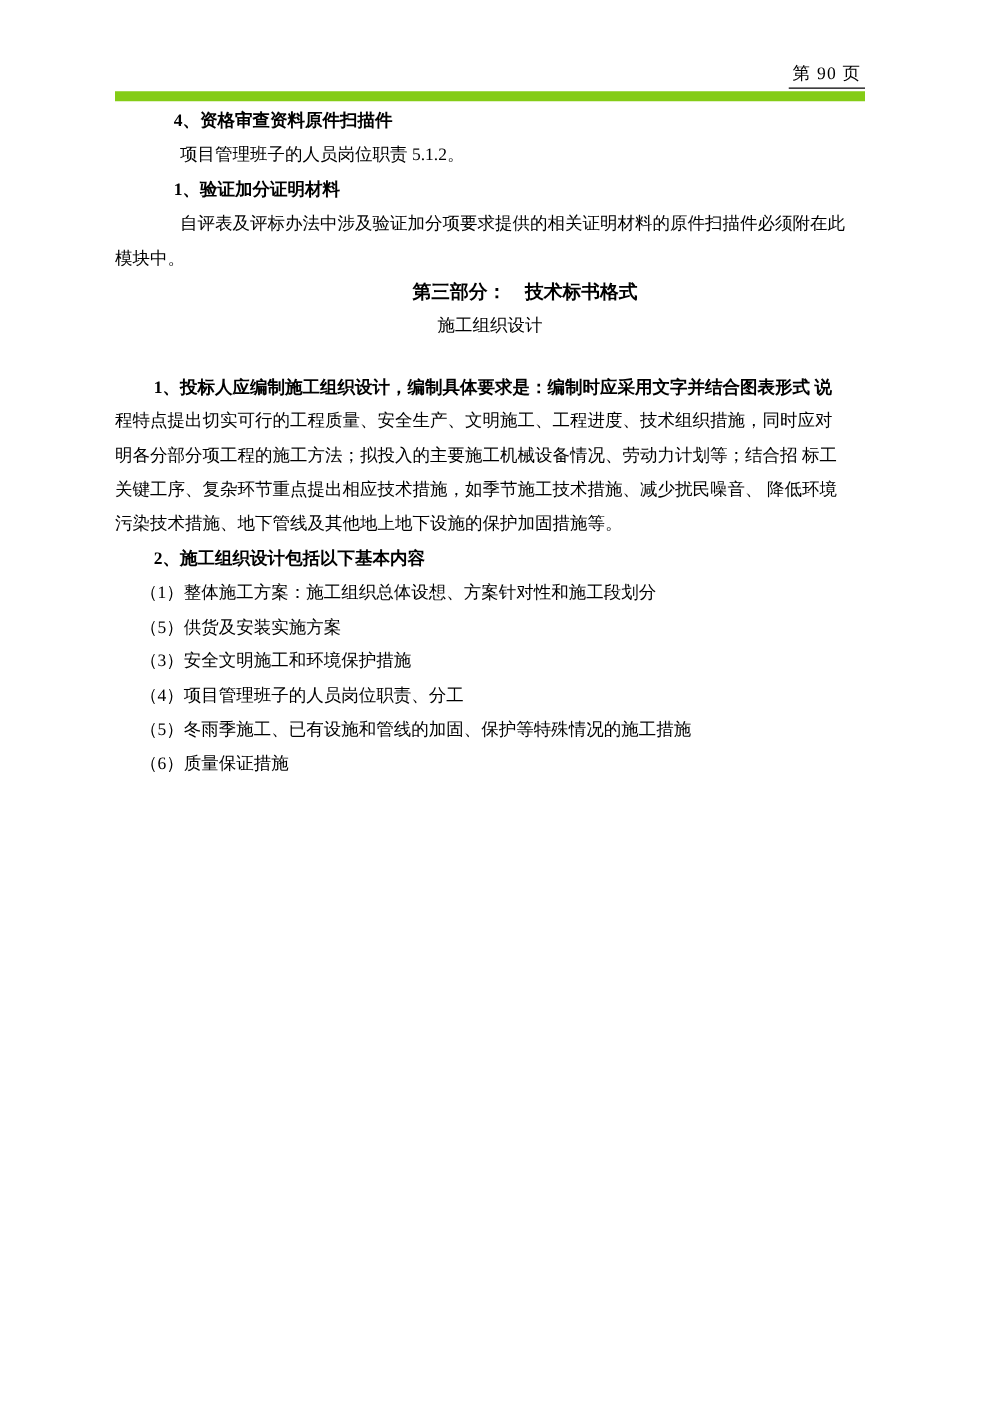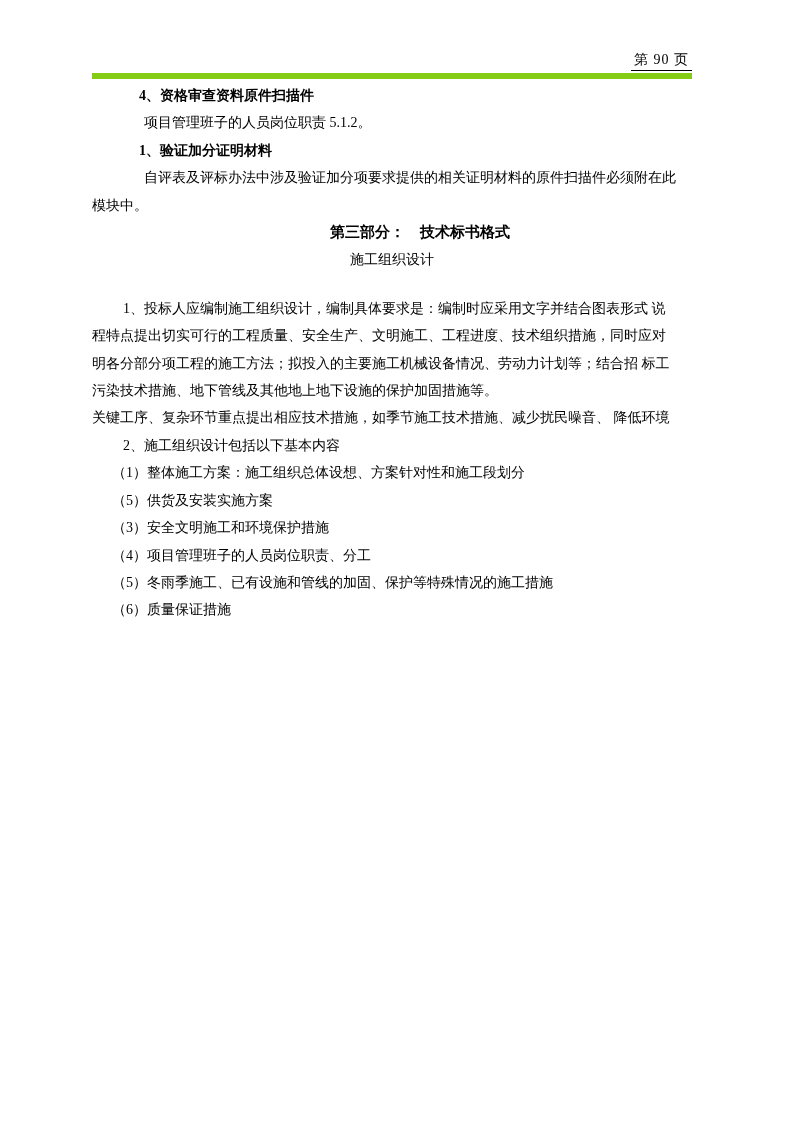--- a/index.html
+++ b/index.html
@@ -11,42 +11,42 @@
     color: #000000;
     font-family: "Liberation Serif", "DejaVu Serif", serif;
     overflow: hidden;
     box-sizing: border-box;
   }
   .content {
     padding: 0 101px 0 92px;
   }
   .header {
     padding-top: 50px;
-    border-bottom: 6px solid #84cc16;
+    border-bottom: 8px solid #84cc16;
     text-align: right;
     font-size: 14px;
     line-height: 19px;
     margin-bottom: 3px;
   }
   .pagenum {
     display: inline-block;
     border-bottom: 1px solid #000000;
     padding: 0 3px 1px 3px;
     margin-bottom: 2px;
     letter-spacing: 1px;
   }
   .line {
     font-size: 14px;
     line-height: 27.4px;
     white-space: nowrap;
   }
   .h-bold { font-weight: bold; }
   .ind-heading { padding-left: 47px; }
   .ind-body   { padding-left: 52px; }
-  .ind-num    { padding-left: 31px; }
+  .ind-num    { padding-left: 31px; font-weight: bold; }
   .ind-paren  { padding-left: 20px; }
   .title {
     font-size: 15px;
     font-weight: bold;
     text-align: center;
     transform: translateX(28px);
   }
   .subtitle { text-align: center; }
   .gap { height: 21px; }
 </style>
@@ -71,22 +71,22 @@
 
     <div class="line title">第三部分：　技术标书格式</div>
 
     <div class="line subtitle">施工组织设计</div>
 
     <div class="gap"></div>
 
     <div class="line ind-num">1、投标人应编制施工组织设计，编制具体要求是：编制时应采用文字并结合图表形式 说</div>
     <div class="line">程特点提出切实可行的工程质量、安全生产、文明施工、工程进度、技术组织措施，同时应对</div>
     <div class="line">明各分部分项工程的施工方法；拟投入的主要施工机械设备情况、劳动力计划等；结合招 标工</div>
+    <div class="line">关键工序、复杂环节重点提出相应技术措施，如季节施工技术措施、减少扰民噪音、 降低环境</div>
     <div class="line">污染技术措施、地下管线及其他地上地下设施的保护加固措施等。</div>
-    <div class="line">关键工序、复杂环节重点提出相应技术措施，如季节施工技术措施、减少扰民噪音、 降低环境</div>
 
     <div class="line ind-num">2、施工组织设计包括以下基本内容</div>
 
     <div class="line ind-paren">（1）整体施工方案：施工组织总体设想、方案针对性和施工段划分</div>
     <div class="line ind-paren">（5）供货及安装实施方案</div>
     <div class="line ind-paren">（3）安全文明施工和环境保护措施</div>
     <div class="line ind-paren">（4）项目管理班子的人员岗位职责、分工</div>
     <div class="line ind-paren">（5）冬雨季施工、已有设施和管线的加固、保护等特殊情况的施工措施</div>
     <div class="line ind-paren">（6）质量保证措施</div>
 

